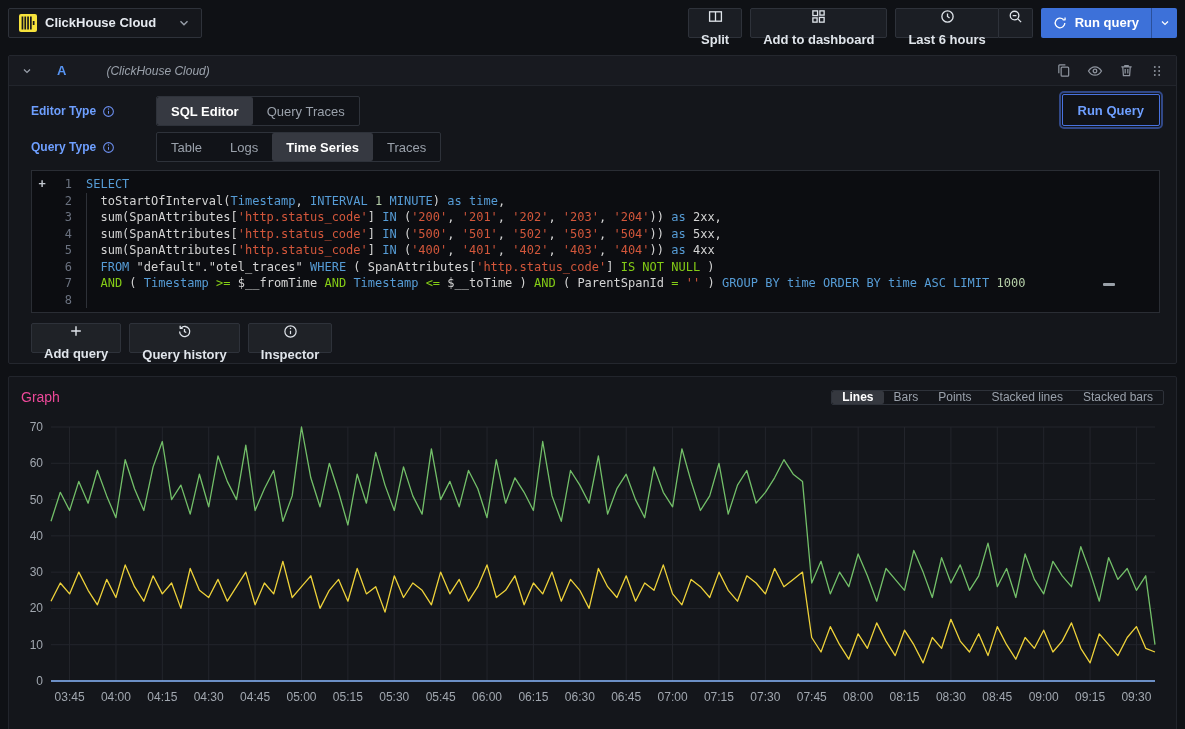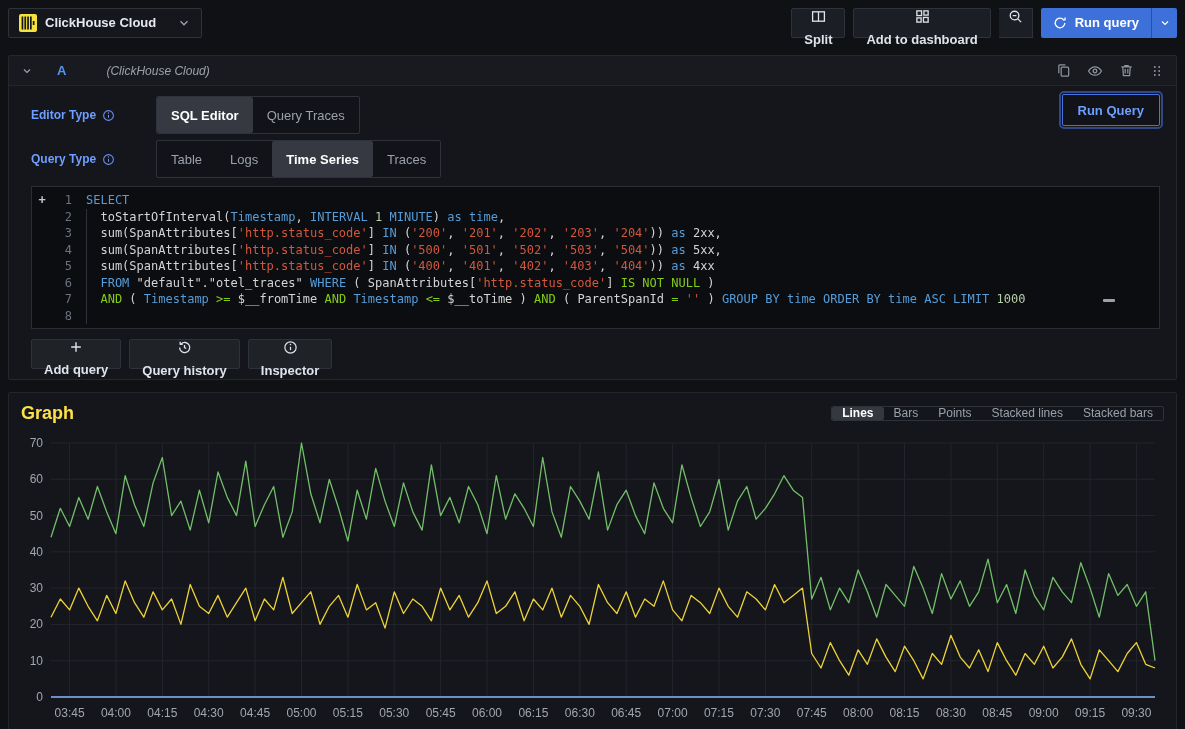--- a/index.html
+++ b/index.html
@@ -44,21 +44,21 @@
   .query-card { position:relative; margin:10px 8px 0; background:#14161b; border:1px solid #24272e; border-radius:2px; }
   .qc-header { height:30px; display:flex; align-items:center; gap:12px; padding:0 12px; background:#181a20; border-bottom:1px solid #22252c; }
   .qc-ref { color:#5794f2; font-weight:700; font-size:13px; margin-left:12px; }
   .qc-ds { color:#9aa1ab; font-style:italic; font-size:12px; margin-left:28px; }
   .qc-header-icons { margin-left:auto; display:flex; gap:16px; align-items:center; }
   .qc-header-icons .icon { cursor:pointer; color:#8e949e; }
   .qc-body { padding:10px 16px 10px 22px; }
 
   .field-row { display:flex; align-items:center; margin-bottom:6px; }
   .field-label { width:125px; display:flex; align-items:center; gap:6px; color:#6e9fff; font-size:12px; font-weight:700; }
-  .seg { display:flex; align-items:stretch; border:1px solid #2e323a; border-radius:2px; height:38px; background:#111318; }
+  .seg { display:flex; align-items:stretch; border:1px solid #2e323a; border-radius:2px; height:30px; background:#111318; }
   .seg-item { display:flex; align-items:center; padding:0 14px; color:#9aa1ab; font-size:13px; font-weight:500; cursor:pointer; border-radius:2px; }
   .seg-item.sel { background:#363941; color:#ffffff; font-weight:700; }
 
   .runquery-btn {
     position:absolute; top:38px; right:16px; height:32px; padding:0 15px;
     background:#111318; border:1px solid #4872e0; border-radius:2px;
     color:#6e9fff; font-weight:700; font-size:13px; cursor:pointer;
     outline:2px solid rgba(72,114,224,.55); outline-offset:1px;
   }
 
@@ -75,21 +75,21 @@
   .ltext.ind::before { content:''; position:absolute; left:14px; top:0; bottom:0; border-left:1px solid #2e3138; }
   .kw{color:#569cd6} .str{color:#d3573b} .num{color:#b5cea8} .op{color:#84cc16} .pl{color:#d4d4d4}
   .cursor-dash { position:absolute; right:44px; bottom:26px; width:12px; height:3px; background:#9aa0a8; border-radius:1px; }
 
   .qc-actions { display:flex; gap:8px; margin-top:10px; }
   .qc-actions .tb-btn { background:#1f2227; }
 
   
   .graph-panel { margin:12px 8px 0; height:360px; background:#14161b; border:1px solid #22252c; border-radius:2px; padding:8px 12px 4px; }
   .gp-header { display:flex; align-items:center; justify-content:space-between; height:24px; margin-bottom:4px; }
-  .gp-title { font-size:18px; font-weight:700; color:#fde047; }
+  .gp-title { font-size:14px; font-weight:400; color:#ec4899; }
   .gp-seg { display:flex; border:1px solid #2e323a; border-radius:2px; height:15px; background:#14161b; }
   .gp-seg .seg-item { padding:0 10px; font-size:12px; }
   .gp-seg .seg-item.sel { background:#35383f; }
 
   .legend { display:flex; gap:20px; align-items:center; padding:3px 0 0 8px; height:20px; }
   .lg-item { display:flex; align-items:center; gap:7px; cursor:pointer;margin-top:42px; }
   .lg-swatch { width:14px; height:4px; border-radius:2px; display:inline-block; }
   .lg-label { font-size:12px; color:#d0d6dd; }
 </style>
 </head>
@@ -129,20 +129,34 @@
         <svg width="15" height="15" viewBox="0 0 16 16" fill="none" stroke="currentColor" stroke-width="1.4">
             <rect x="2" y="2" width="5" height="5"></rect>
             <rect x="9.5" y="2" width="4.5" height="4.5"></rect>
             <rect x="2" y="9.5" width="4.5" height="4.5"></rect>
             <rect x="9" y="9" width="5" height="5"></rect>
           </svg>
       </span>
       <span>Add to dashboard</span>
     </button>
     <div class="btn-group">
+      <button class="tb-btn">
+        <span class="icon">
+          <svg width="15" height="15" viewBox="0 0 16 16" fill="none" stroke="currentColor" stroke-width="1.4">
+              <circle cx="8" cy="8" r="6"></circle>
+              <path d="M8 4.8V8l2.2 1.6"></path>
+            </svg>
+        </span>
+        <span>Last 6 hours</span>
+        <span class="icon">
+          <svg width="12" height="12" viewBox="0 0 16 16" fill="none" stroke="currentColor" stroke-width="1.6">
+              <path d="M4 6l4 4 4-4"></path>
+            </svg>
+        </span>
+      </button>
       <button class="tb-btn">
         <span class="icon">
           <svg width="15" height="15" viewBox="0 0 16 16" fill="none" stroke="currentColor" stroke-width="1.4">
               <circle cx="7" cy="7" r="4.6"></circle>
               <path d="M10.5 10.5L14 14M5 7h4"></path>
             </svg>
         </span>
       </button>
     </div>
     <div class="run-split">

